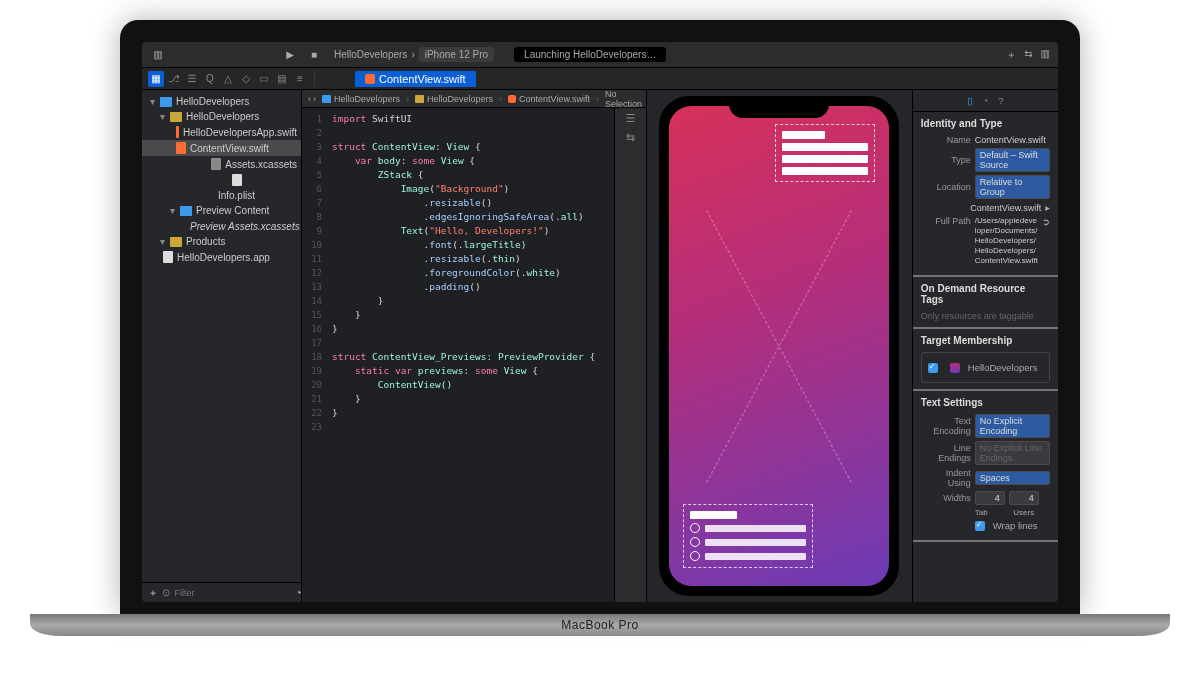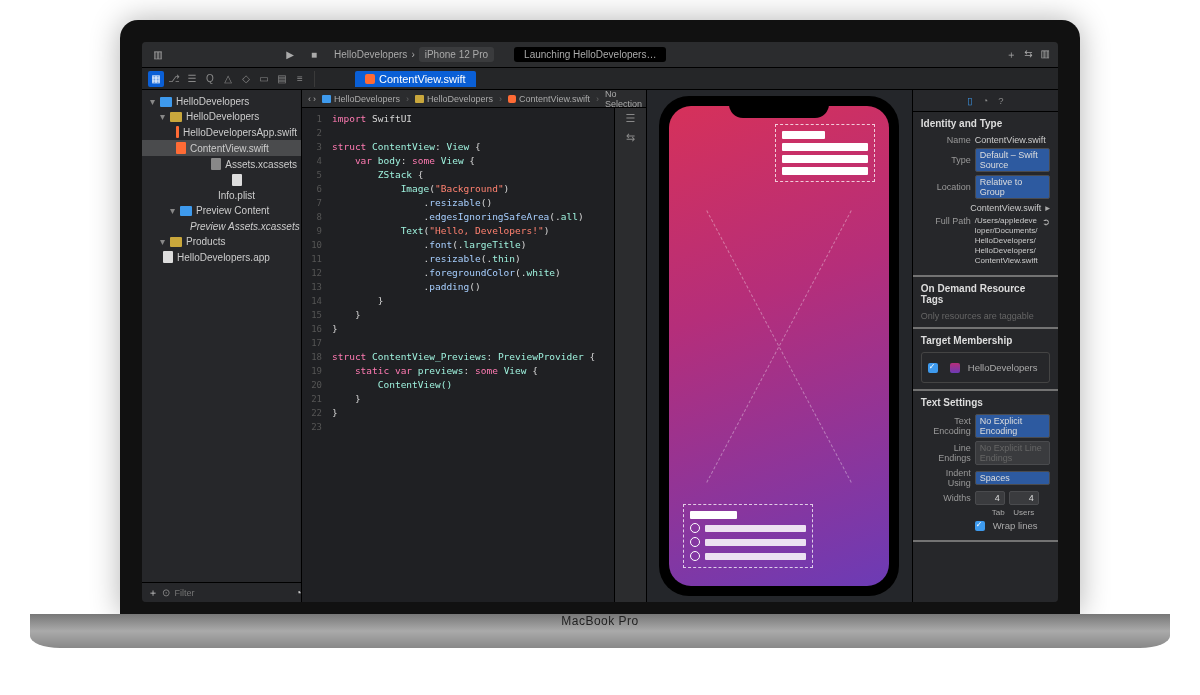--- a/index.html
+++ b/index.html
@@ -2,21 +2,21 @@
 <html><head>
 <meta charset="utf-8">
 <style>
   * { box-sizing: border-box; margin: 0; padding: 0; }
   body { background: #fff; font-family: -apple-system, "Helvetica Neue", Arial, sans-serif; font-size: 11px; color: #ccc; overflow: hidden; }
   
   
   .laptop { position: absolute; left: 50%; top: 20px; transform: translateX(-50%); width: 960px; }
   .screen-bezel { background: #111; border-radius: 18px 18px 0 0; padding: 22px 22px 12px 22px; box-shadow: 0 0 30px rgba(0,0,0,.3); }
   .screen { background: #1e1e1e; height: 560px; border-radius: 4px; overflow: hidden; display: flex; flex-direction: column; }
-  .hinge { background: linear-gradient(#777,#aaa,#888); height: 34px; width: 1140px; margin-left: -90px; border-radius: 0 0 30px 30px / 0 0 12px 12px; display:flex; justify-content:center; color:#222; font-size:12px; letter-spacing:.5px;}
+  .hinge { background: linear-gradient(#777,#aaa,#888); height: 22px; width: 1140px; margin-left: -90px; border-radius: 0 0 30px 30px / 0 0 12px 12px; display:flex; align-items:center; justify-content:center; color:#222; font-size:12px; letter-spacing:.5px;}
   
   
   .toolbar { height: 26px; background:#2b2c2e; border-bottom:1px solid #000; display:flex; align-items:center; font-size:10px; color:#aaa; }
   .tb-btn { width:20px; height:20px; display:flex; align-items:center; justify-content:center; margin:0 2px; }
   .tb-play { margin-left:110px; }
   .tb-scheme { margin-left:8px; display:flex; align-items:center; gap:4px;}
   .tb-scheme .chip { background:#3a3b3d; padding:2px 6px; border-radius:3px;}
   .tb-status { margin-left: 20px; background:#000000; padding:2px 10px; border-radius:3px;}
   .tb-right { margin-left:auto; display:flex; gap:8px; padding-right:8px;}
   
@@ -334,21 +334,21 @@
                 <span class="insp-label">Indent Using</span>
                 <span class="insp-field blue">Spaces</span>
               </div>
             <div class="insp-row">
                 <span class="insp-label">Widths</span>
                 <span class="insp-field" style="flex:0 0 30px; text-align:right;">4</span>
                 <span class="insp-field" style="flex:0 0 30px; text-align:right;">4</span>
               </div>
             <div class="insp-row">
                 <span class="insp-label"></span>
-                <span style="flex:0 0 30px; text-align:right; font-size:8px;">Tab</span>
+                <span style="flex:0 0 30px; text-align:left; font-size:8px;">Tab</span>
                 <span style="flex:0 0 30px; text-align:center; font-size:8px;">Users</span>
               </div>
             <div class="insp-row">
                 <span class="insp-label"></span>
                 <span class="chk"></span>
                 <span>Wrap lines</span>
               </div>
           </div>
         </div>
       </div>

